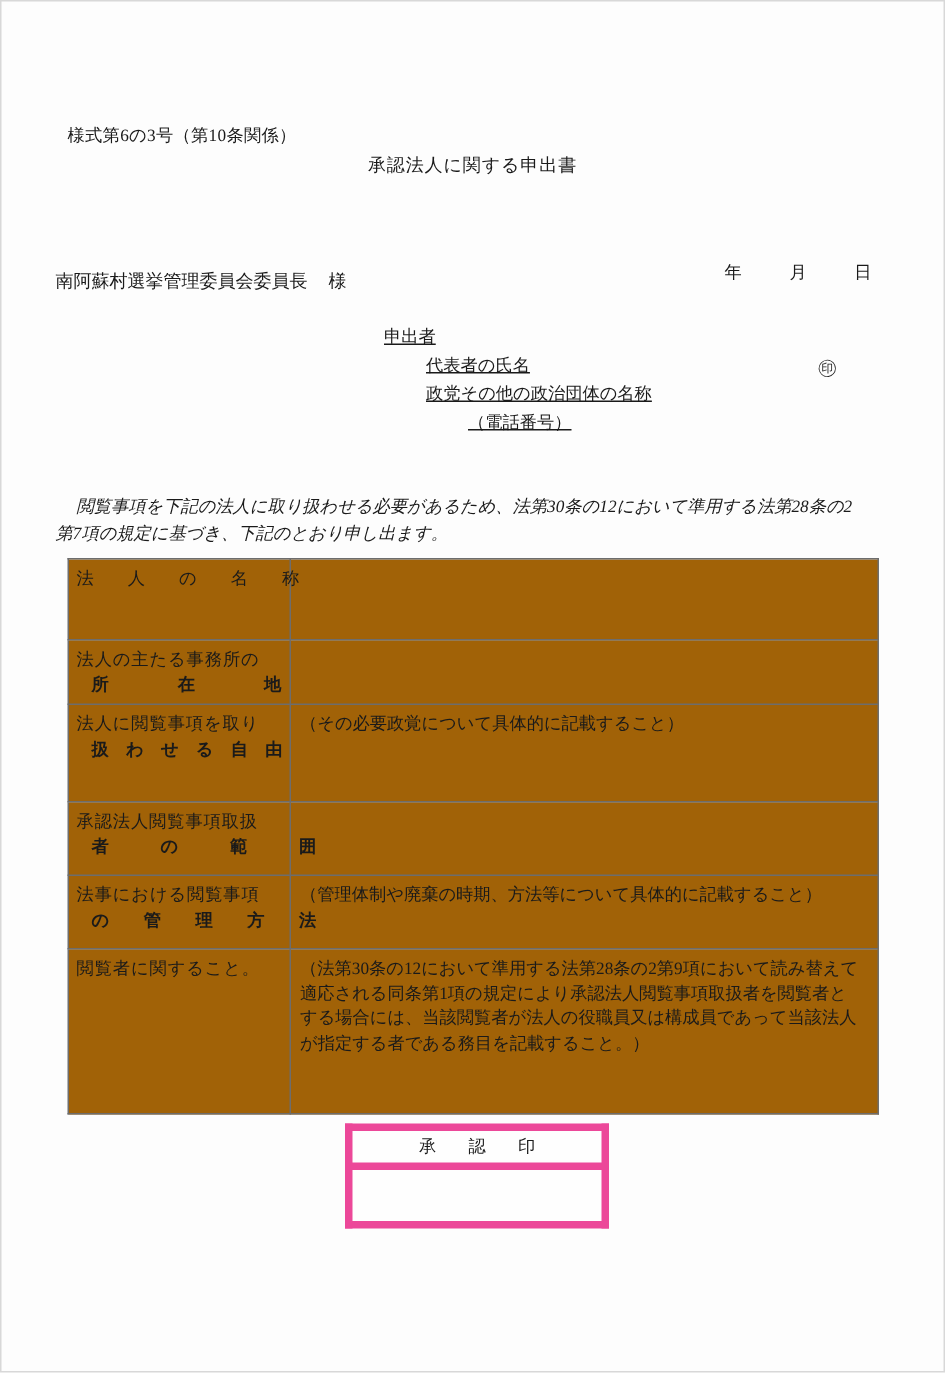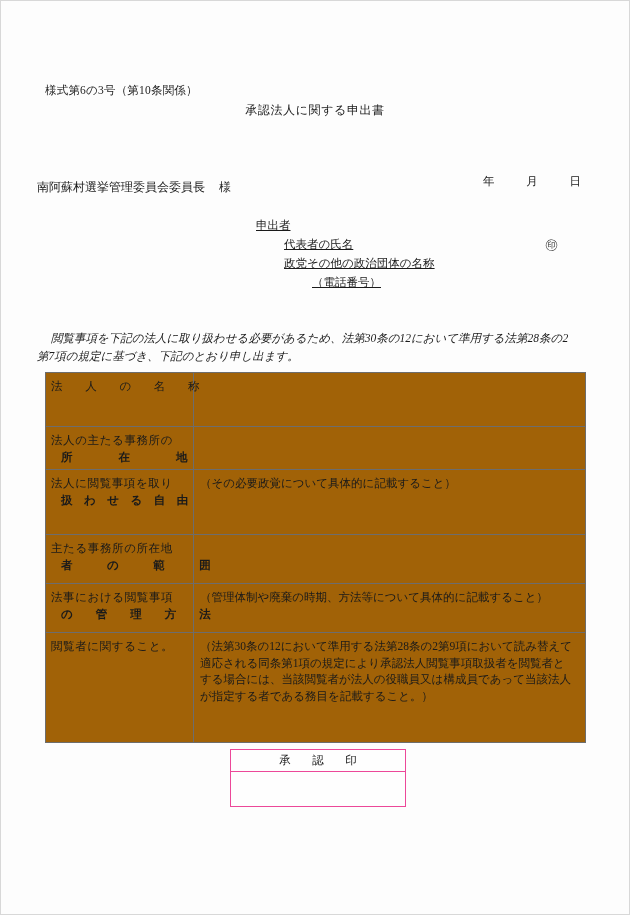--- a/index.html
+++ b/index.html
@@ -140,21 +140,21 @@
   .approval {
     position: absolute;
     left: 229px;
     top: 748px;
     width: 176px;
     border-collapse: collapse;
     table-layout: fixed;
     font-size: 11.5px;
   }
   .approval td {
-    border: 1px solid #ec4899;
+    border: 5px solid #ec4899;
     background: #fefefe;
   }
   .approval .ap-head {
     text-align: center;
     padding: 3px 0 3px 0;
     letter-spacing: 5px;
     text-indent: 5px;
   }
   .approval .ap-body { height: 32px; }
 </style>
@@ -230,21 +230,21 @@
         <td>
           <div class="cell-note">
             <span class="nl">（その必要政覚について具体的に記載すること）</span>
           </div>
         </td>
       </tr>
 
       <tr>
         <td>
           <div class="cell-label" style="height:39px;">
-            <span class="ln sp-nar">主たる事務所の所在地</span>
+            <span class="ln sp-nar">承認法人閲覧事項取扱</span>
             <span class="ln sp-none idt">者　　　の　　　範　　　囲</span>
           </div>
         </td>
         <td></td>
       </tr>
 
       <tr>
         <td>
           <div class="cell-label" style="height:39px;">
             <span class="ln sp-nar">法事における閲覧事項</span>

